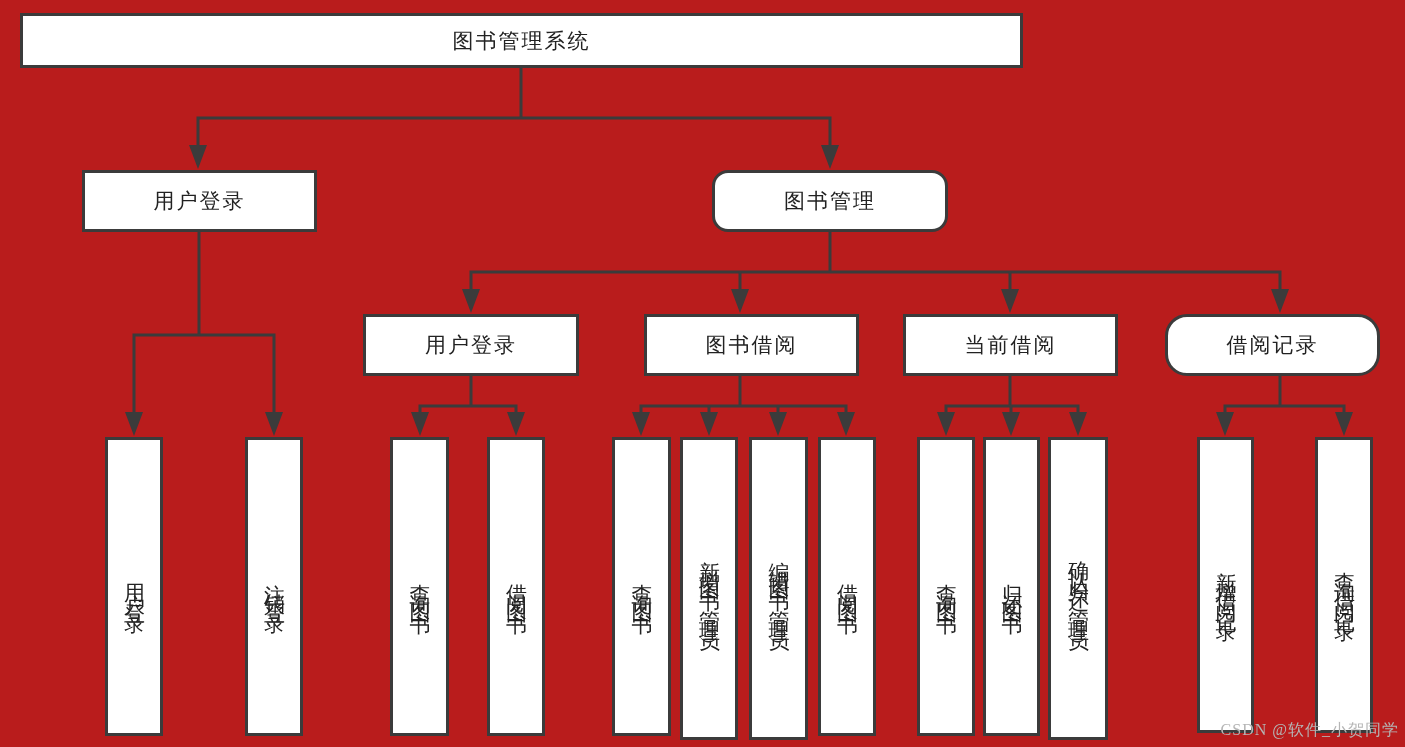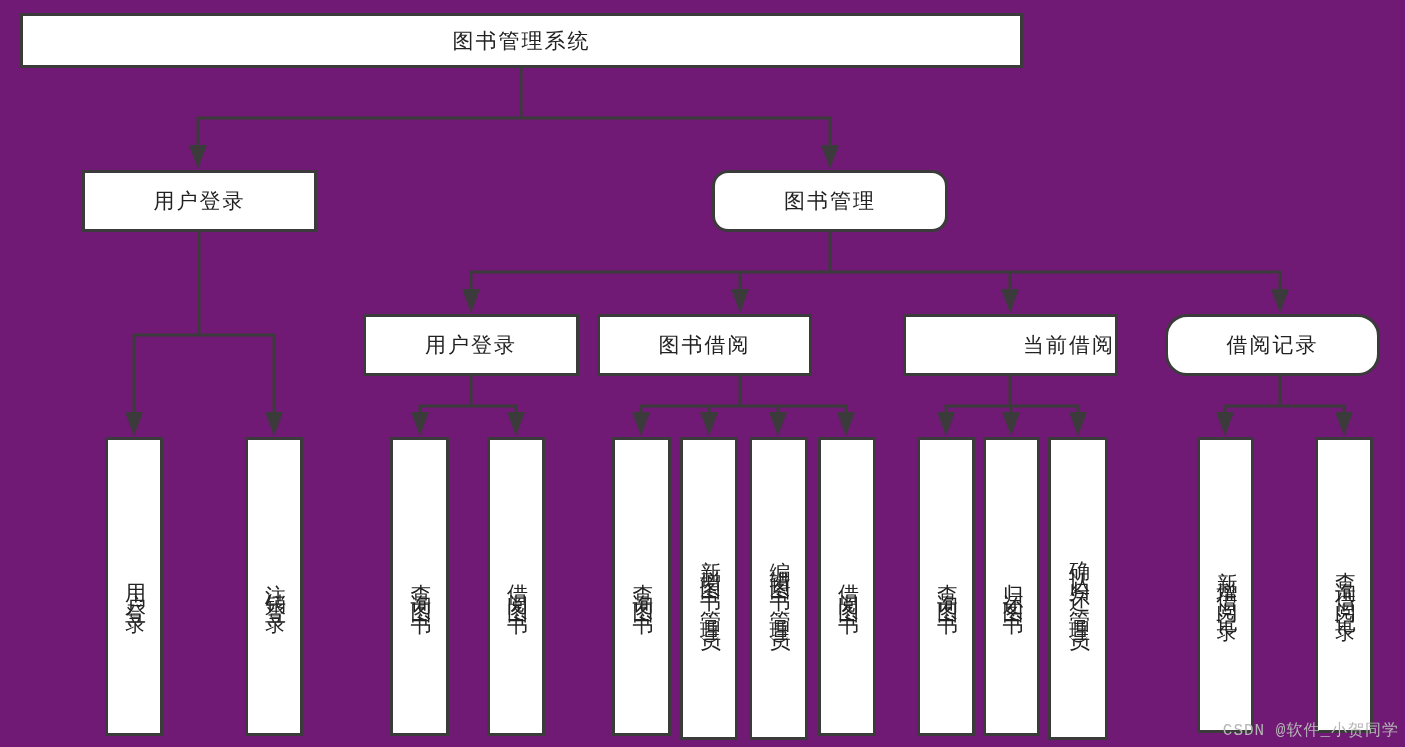--- a/index.html
+++ b/index.html
@@ -4,22 +4,22 @@
 <style>
   html, body {
     margin: 0;
     padding: 0;
     background: #ffffff;
   }
   #canvas {
     position: relative;
     width: 1405px;
     height: 747px;
-    background: #701a75;
-    font-family: Liberation Mono, monospace;
+    background: #b91c1c;
+    font-family: Liberation Serif, serif;
     overflow: hidden;
   }
   #connectors {
     position: absolute;
     left: 0; top: 0;
     width: 1405px;
     height: 747px;
   }
   .node {
     position: absolute;
@@ -121,24 +121,24 @@
   <div class="node node-h" style="left:82px; top:170px; width:235px; height:62px;">
     <span>用户登录</span>
   </div>
   <div class="node node-h" style="left:712px; top:170px; width:236px; height:62px;border-radius:16px;">
     <span>图书管理</span>
   </div>
 
   <div class="node node-h" style="left:363px; top:314px; width:216px; height:62px;">
     <span>用户登录</span>
   </div>
-  <div class="node node-h" style="left:597px; top:314px; width:215px; height:62px;text-align:right;">
+  <div class="node node-h" style="left:644px; top:314px; width:215px; height:62px;text-align:right;">
     <span>图书借阅</span>
   </div>
-  <div class="node node-h" style="left:903px; top:314px; width:215px; height:62px;justify-content:flex-end;">
+  <div class="node node-h" style="left:903px; top:314px; width:215px; height:62px;">
     <span>当前借阅</span>
   </div>
   <div class="node node-h" style="left:1165px; top:314px; width:215px; height:62px;border-radius:22px;">
     <span>借阅记录</span>
   </div>
 
   <div class="node node-v" style="left:105px; top:437px; width:58px; height:299px;">
     <span class="vlabel">用户登录</span>
   </div>
   <div class="node node-v" style="left:245px; top:437px; width:58px; height:299px;">

